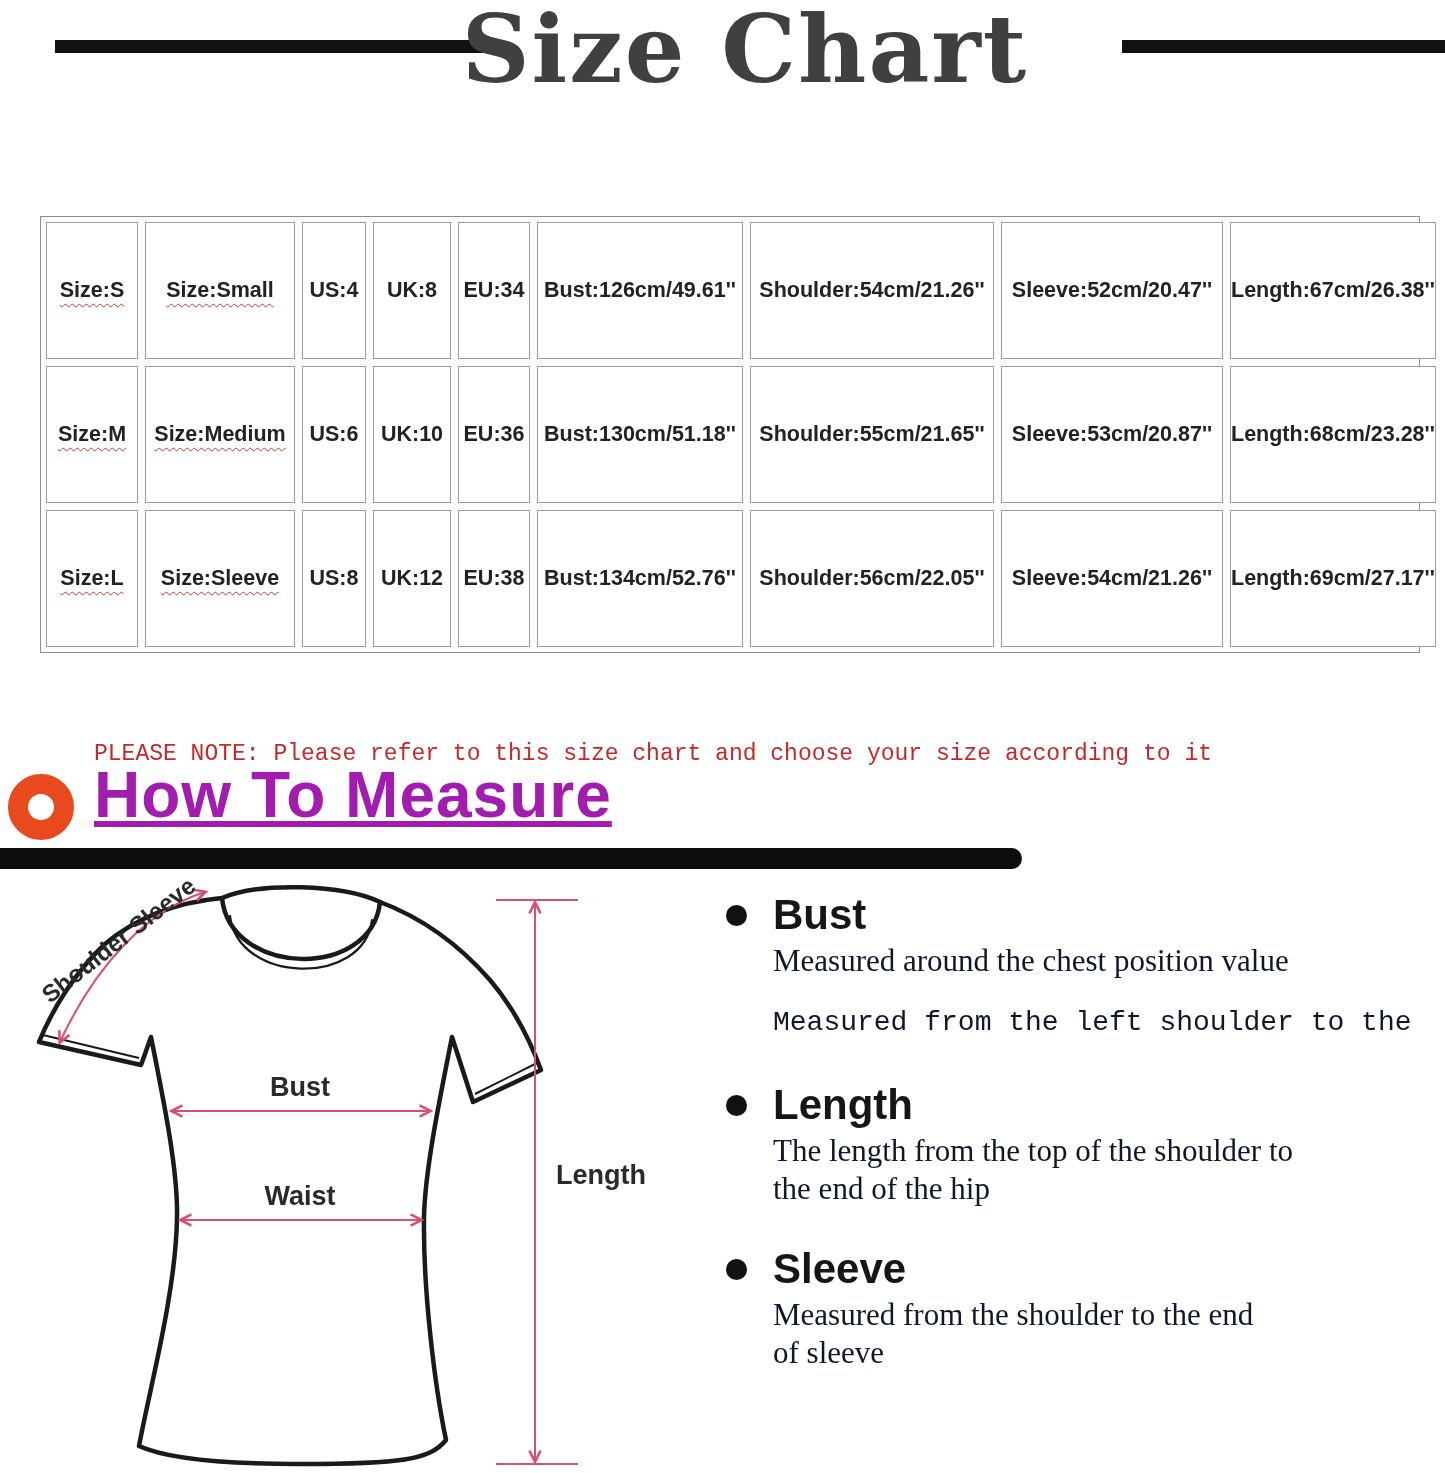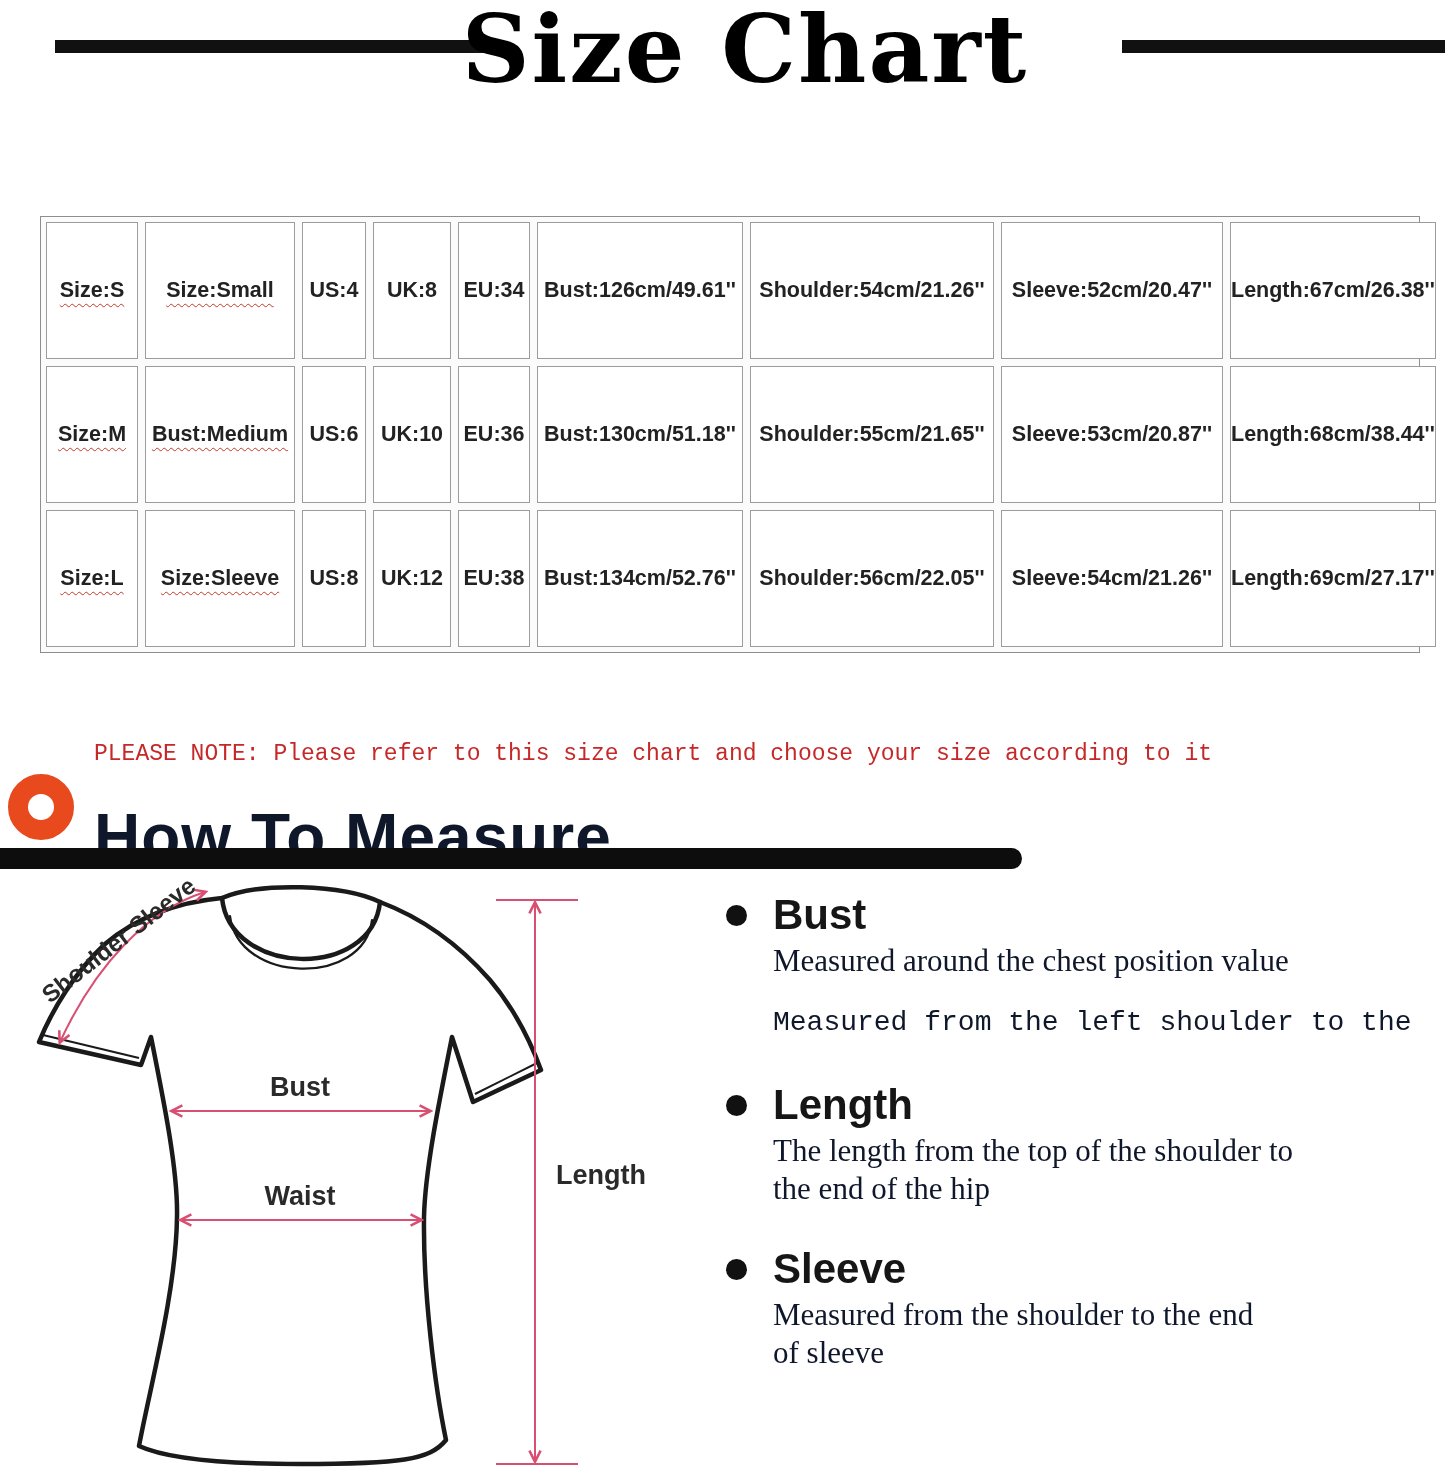--- a/index.html
+++ b/index.html
@@ -7,21 +7,21 @@
     position:relative;width:1445px;height:1473px;background:#ffffff;overflow:hidden;
     font-family:"Liberation Sans",sans-serif;color:#1a1a1a;
   }
   
   .hdr-line{position:absolute;height:13px;background:#111;}
   .hdr-line.left{left:55px;top:40px;width:448px;}
   .hdr-line.right{left:1122px;top:40px;width:323px;}
   .hdr-title{
     position:absolute;left:45px;right:0;top:2px;text-align:center;
     font-family:"DejaVu Serif","Liberation Serif",serif;font-weight:bold;
-    font-size:94px;line-height:1.0;color:#000000;letter-spacing:2px;
+    font-size:94px;line-height:1.0;color:#404040;letter-spacing:2px;
   }
   
   .size-table{
     position:absolute;left:40px;top:216px;width:1380px;box-sizing:border-box;
     border:1px solid #8e8e8e;background:#fbfbfb;padding:5px;
     display:grid;grid-template-columns:92px 150px 64px 78px 72px 206px 244px 222px 1fr;
     grid-auto-rows:137px;gap:7px;
   }
   .size-table .cell{
     border:1px solid #9c9c9c;background:#ffffff;
@@ -35,22 +35,22 @@
   
   .note{
     position:absolute;left:94px;top:741px;
     font-family:"Liberation Mono",monospace;font-size:23px;color:#c62828;white-space:nowrap;
   }
   .htm-ring{
     position:absolute;left:8px;top:774px;width:26px;height:26px;
     border:20px solid #e8491d;border-radius:50%;background:#fff;
   }
   .htm-heading{
-    position:absolute;left:94px;top:800px;
-    font-size:64px;font-weight:900;letter-spacing:1px;color:#0f172a;white-space:nowrap;
+    position:absolute;left:94px;top:758px;
+    font-size:64px;font-weight:900;letter-spacing:1px;color:#a21caf;white-space:nowrap;text-decoration:underline;
   }
   .divider{
     position:absolute;left:0;top:848px;width:1022px;height:21px;background:#0d0d0d;
     border-radius:0 11px 11px 0;
   }
   
   .diagram-svg{position:absolute;left:0;top:872px;width:660px;height:601px;}
   .measure-col{position:absolute;left:726px;top:892px;width:714px;}
   .m-item{margin:0;}
   .m-item .head{display:flex;align-items:center;}
@@ -100,42 +100,42 @@
         <span>Sleeve:52cm/20.47''</span>
       </div>
     <div class="cell">
         <span>Length:67cm/26.38''</span>
       </div>
 
     <div class="cell wavy">
         <span>Size:M</span>
       </div>
     <div class="cell wavy">
-        <span>Bust:Medium</span>
+        <span>Size:Medium</span>
       </div>
     <div class="cell">
         <span>US:6</span>
       </div>
     <div class="cell">
         <span>UK:10</span>
       </div>
     <div class="cell">
         <span>EU:36</span>
       </div>
     <div class="cell">
         <span>Bust:130cm/51.18''</span>
       </div>
     <div class="cell">
         <span>Shoulder:55cm/21.65''</span>
       </div>
     <div class="cell">
         <span>Sleeve:53cm/20.87''</span>
       </div>
     <div class="cell">
-        <span>Length:68cm/38.44''</span>
+        <span>Length:68cm/23.28''</span>
       </div>
 
     <div class="cell wavy">
         <span>Size:L</span>
       </div>
     <div class="cell wavy">
         <span>Size:Sleeve</span>
       </div>
     <div class="cell">
         <span>US:8</span>

